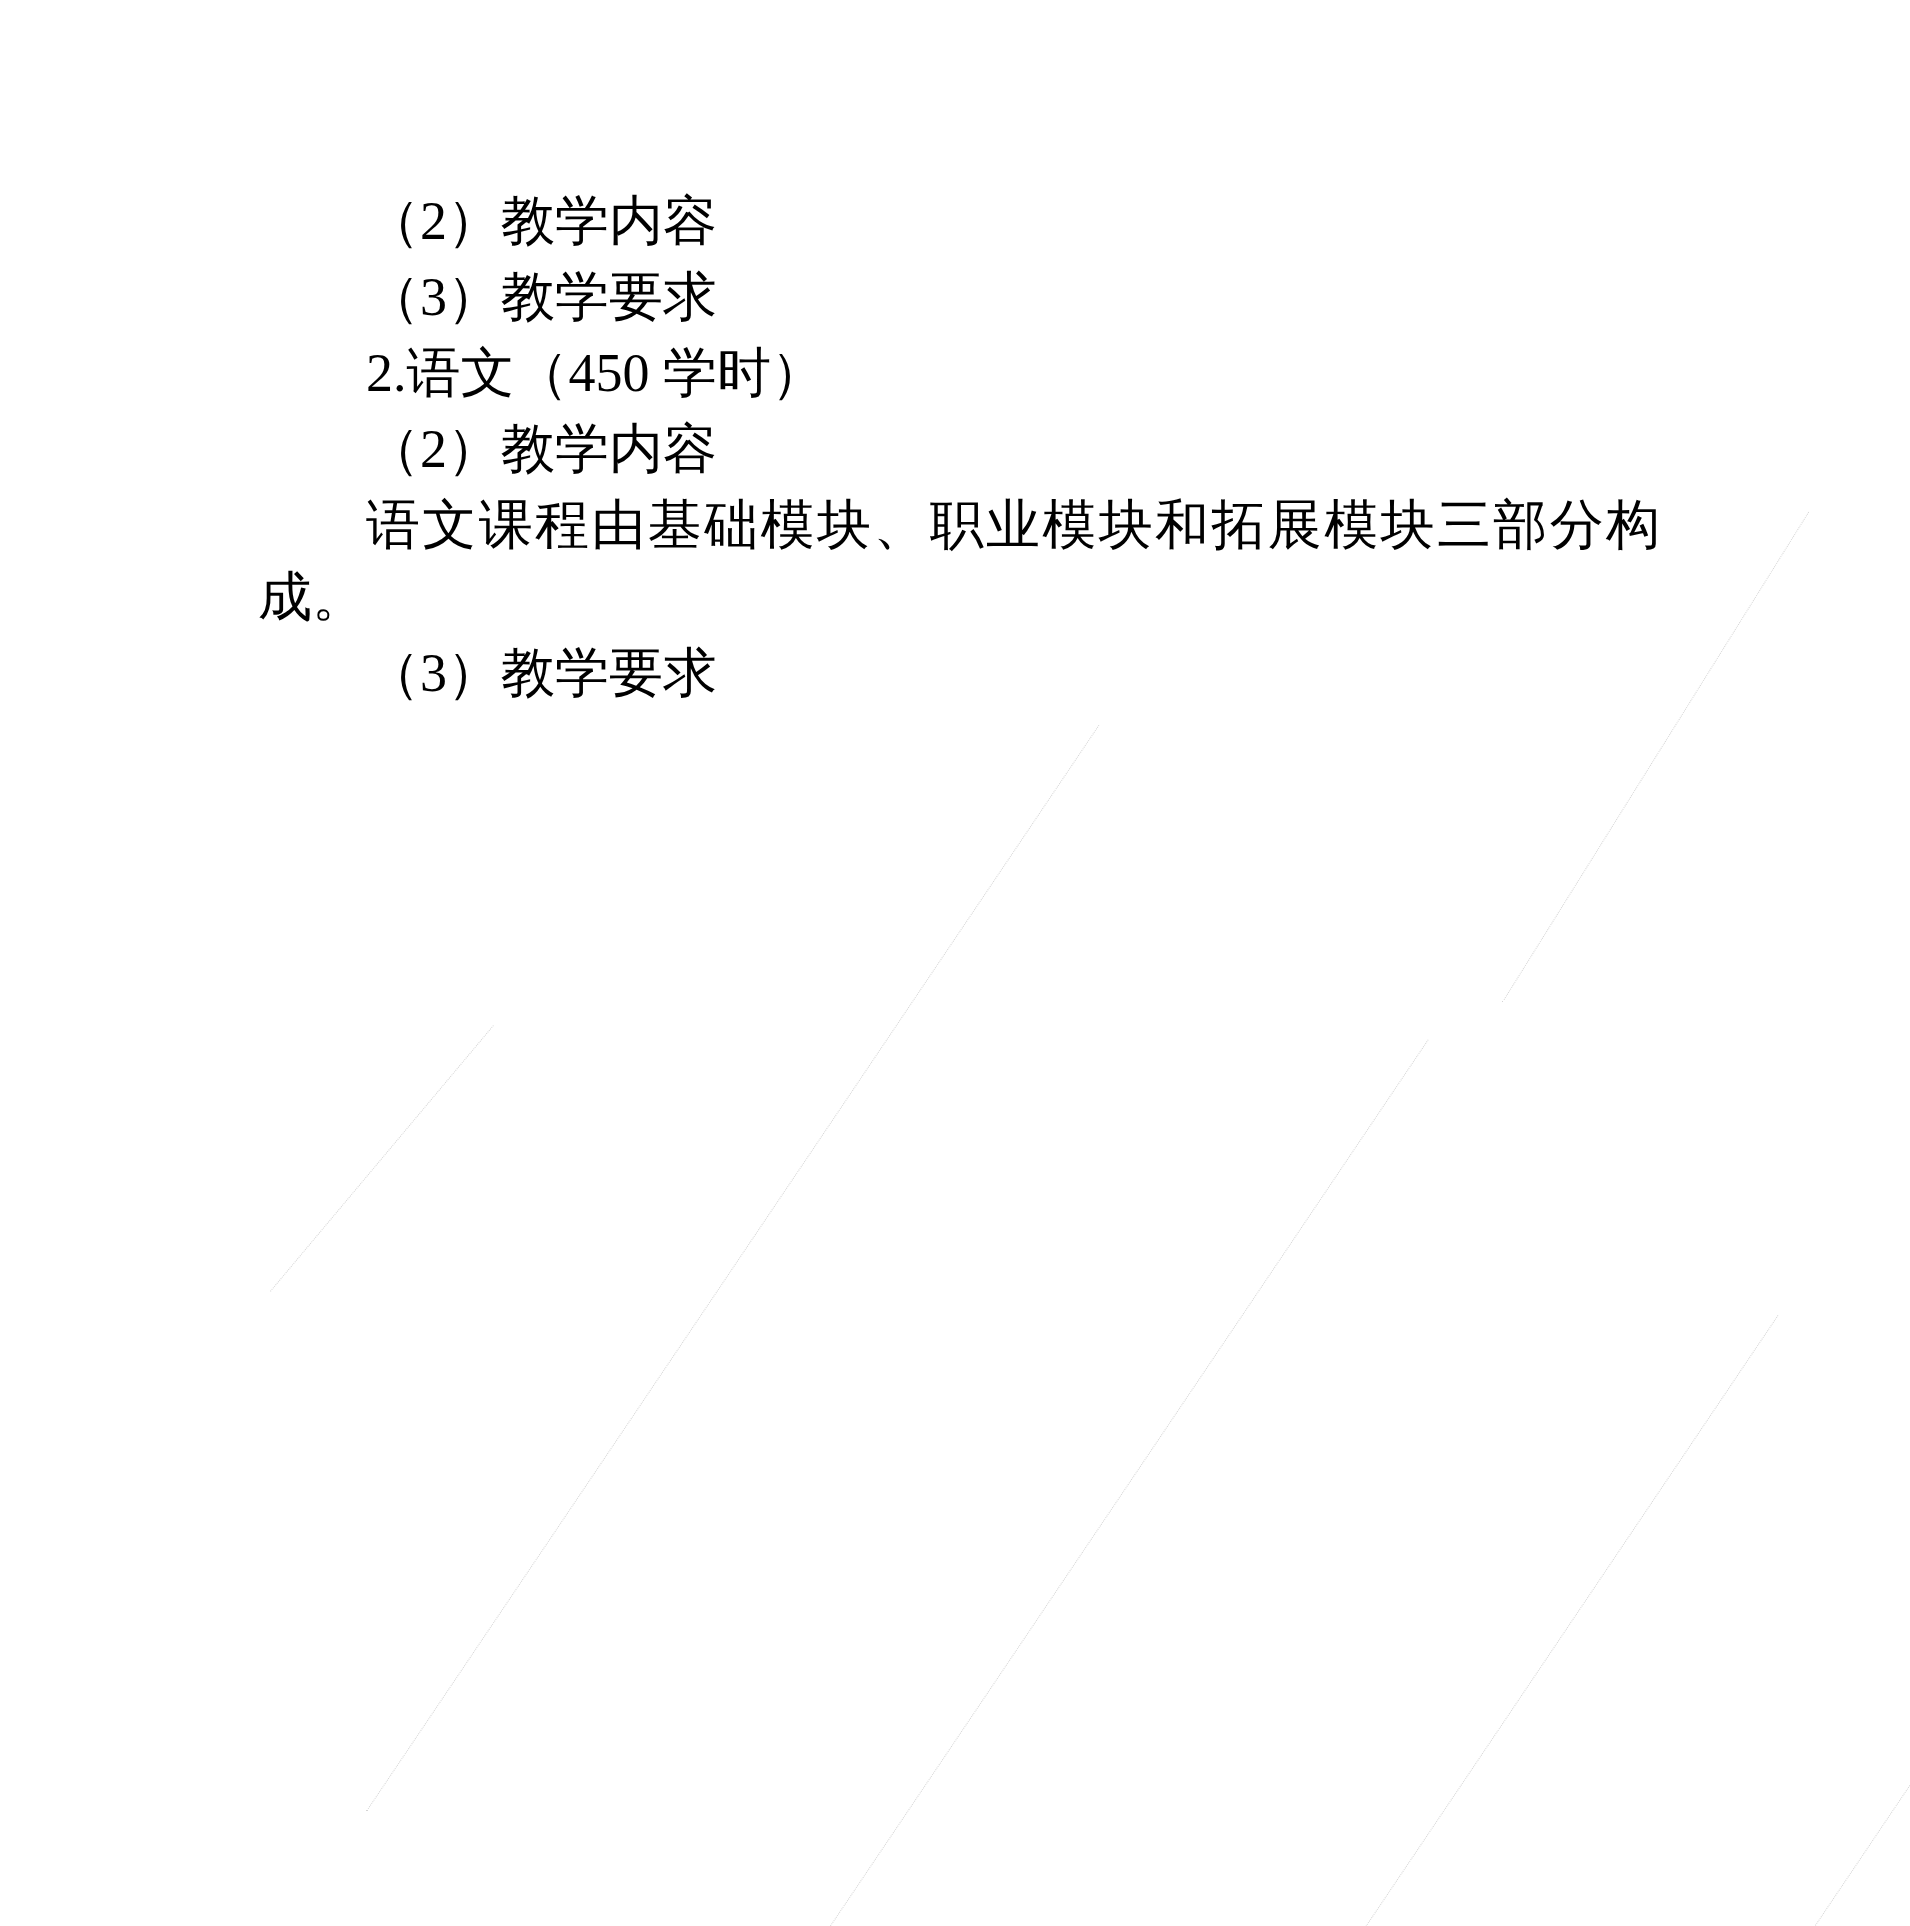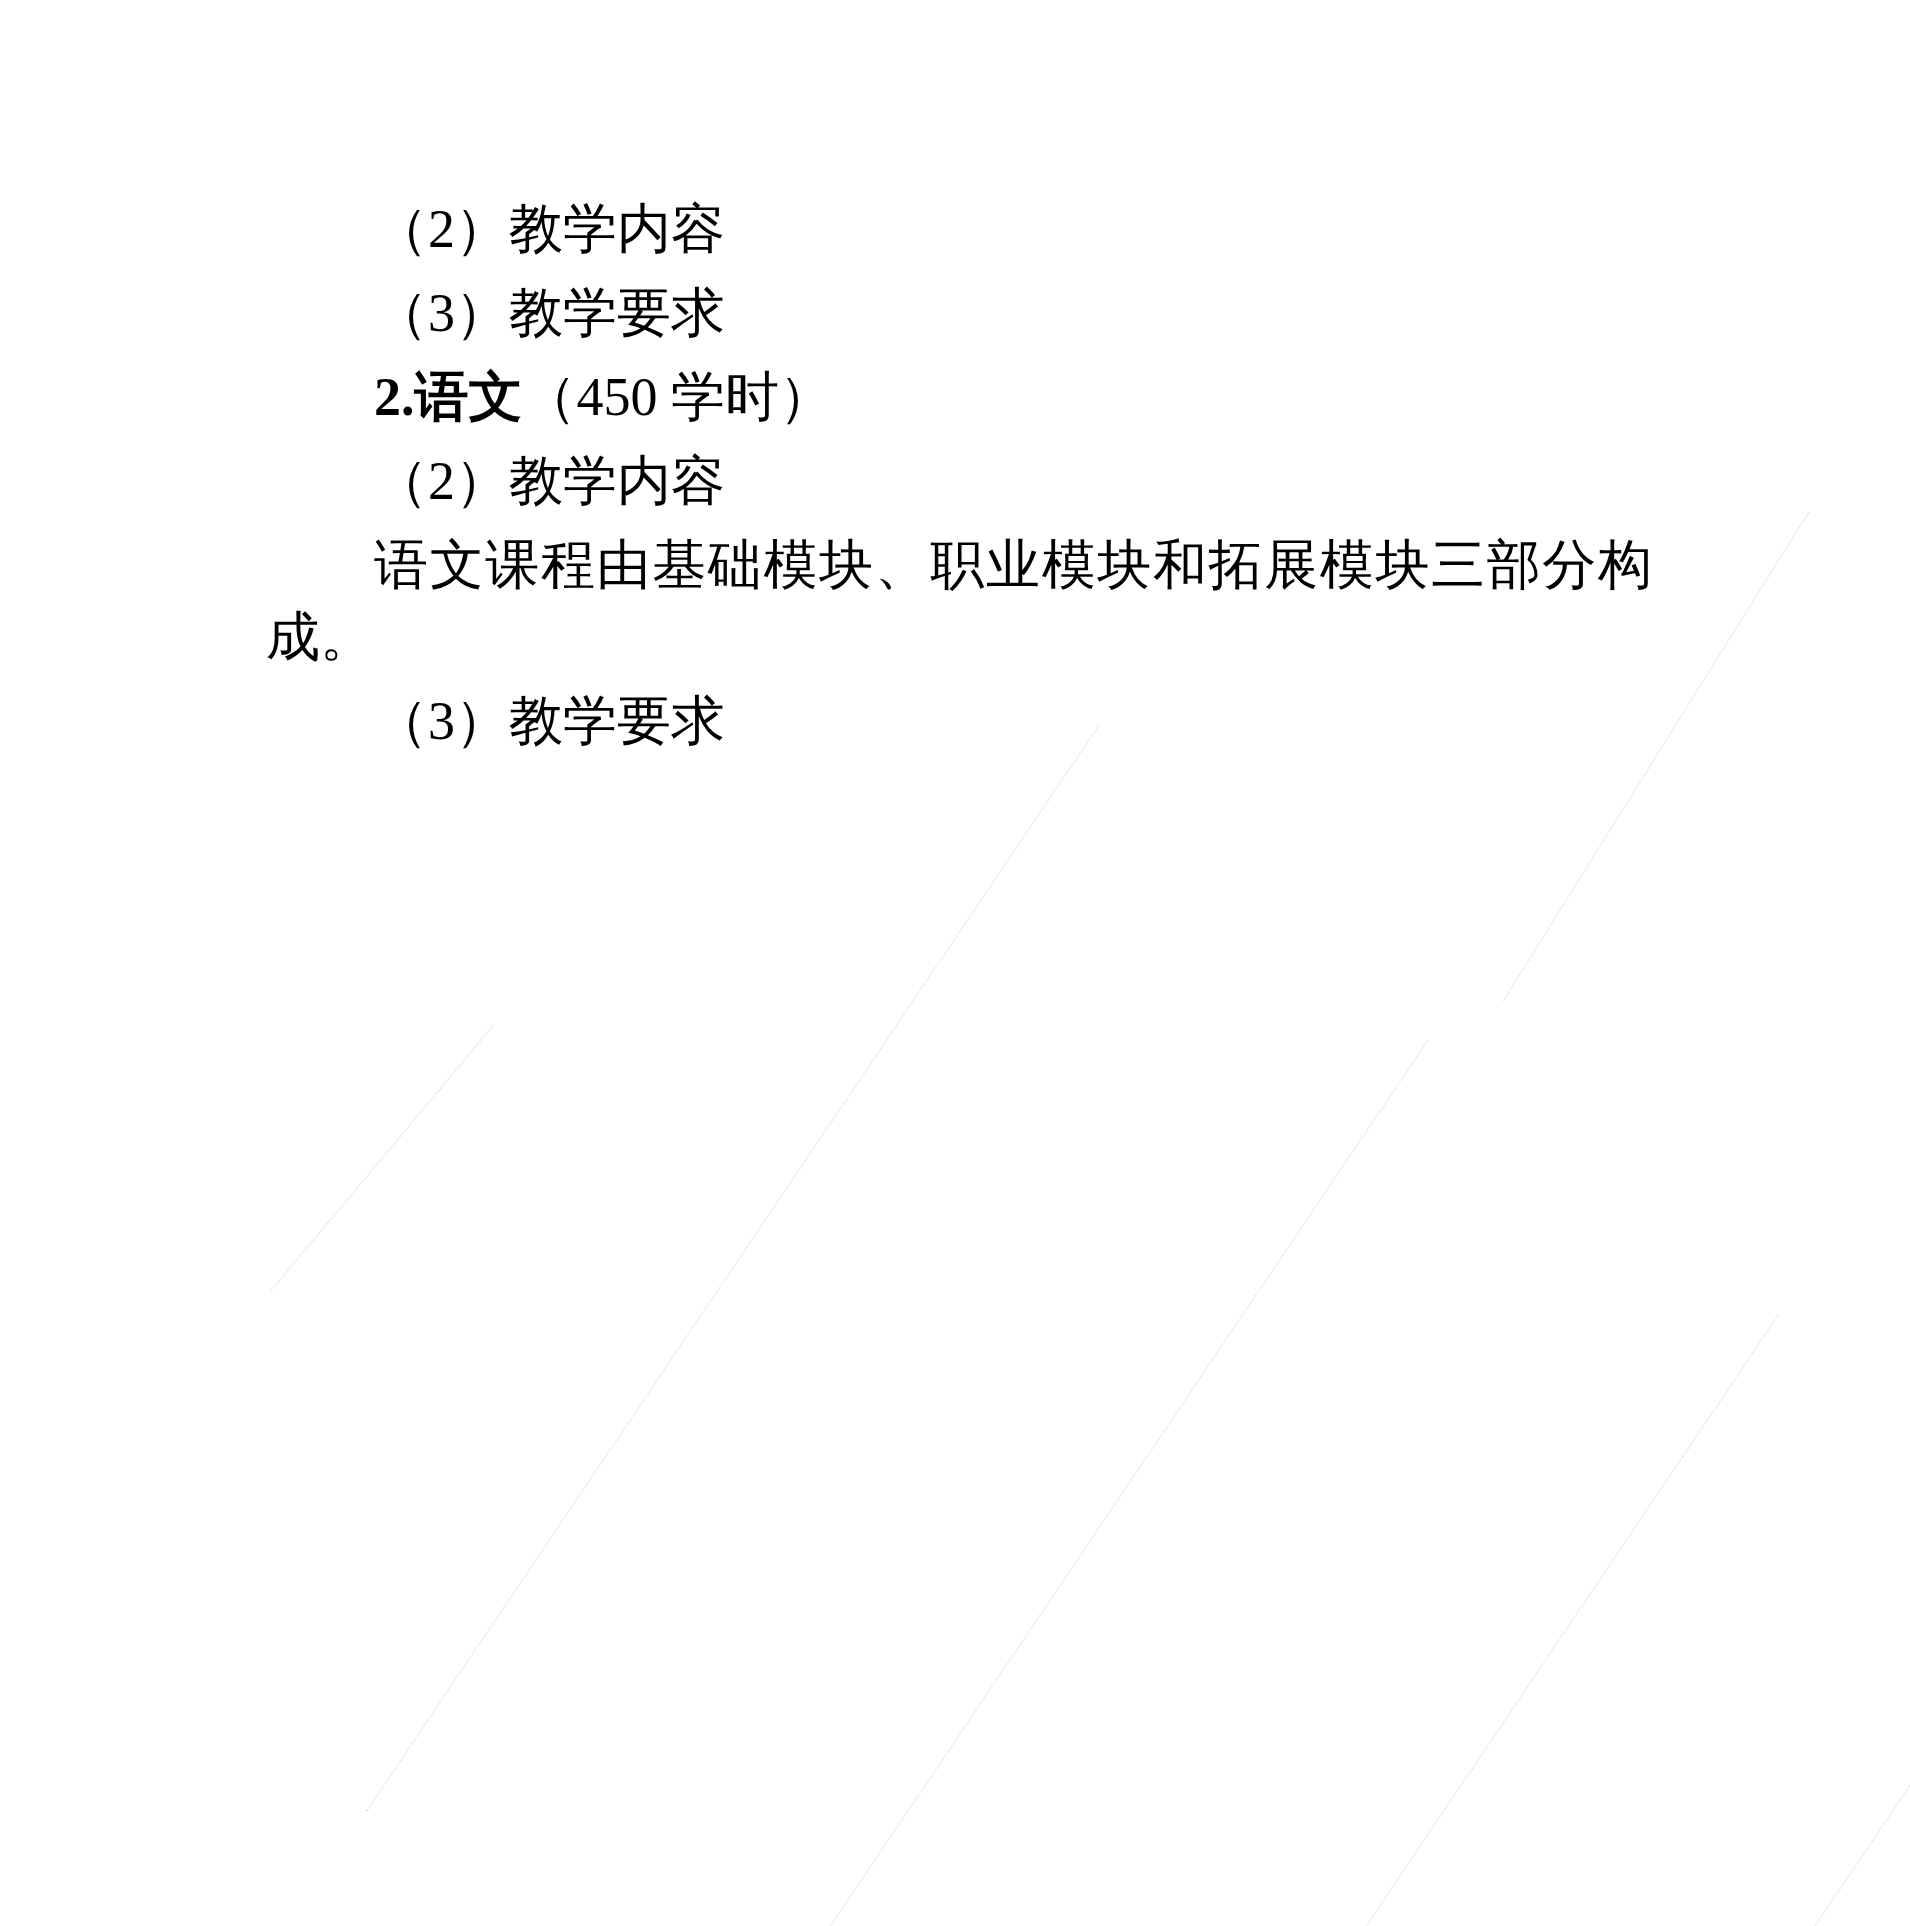--- a/index.html
+++ b/index.html
@@ -34,26 +34,26 @@
     position: absolute;
     left: 254px;
     top: 181px;
     width: 1410px;
     font-size: 54px;
     line-height: 72px;
     text-align: justify;
     text-justify: inter-ideograph;
   }
   .content p {
-    margin: 12px;
+    margin: 4px;
     padding: 0;
     text-indent: 2em;
   }
   .content .num-bold {
-    font-weight: 700;
+    font-weight: 400;
   }
 </style>
 </head>
 <body>
 
 <div class="dot-patch" style="left:0; top:2700; width:54px; height:1348px;"></div>
 <div class="dot-patch" style="left:270px; top:1136px; width:100px; height:404px;"></div>
 
 <div class="streak" style="left:366px; top:1811px; width:1310px; transform:rotate(-56deg);"></div>
 <div class="streak" style="left:674px; top:2157px; width:1348px; transform:rotate(-56deg);"></div>

